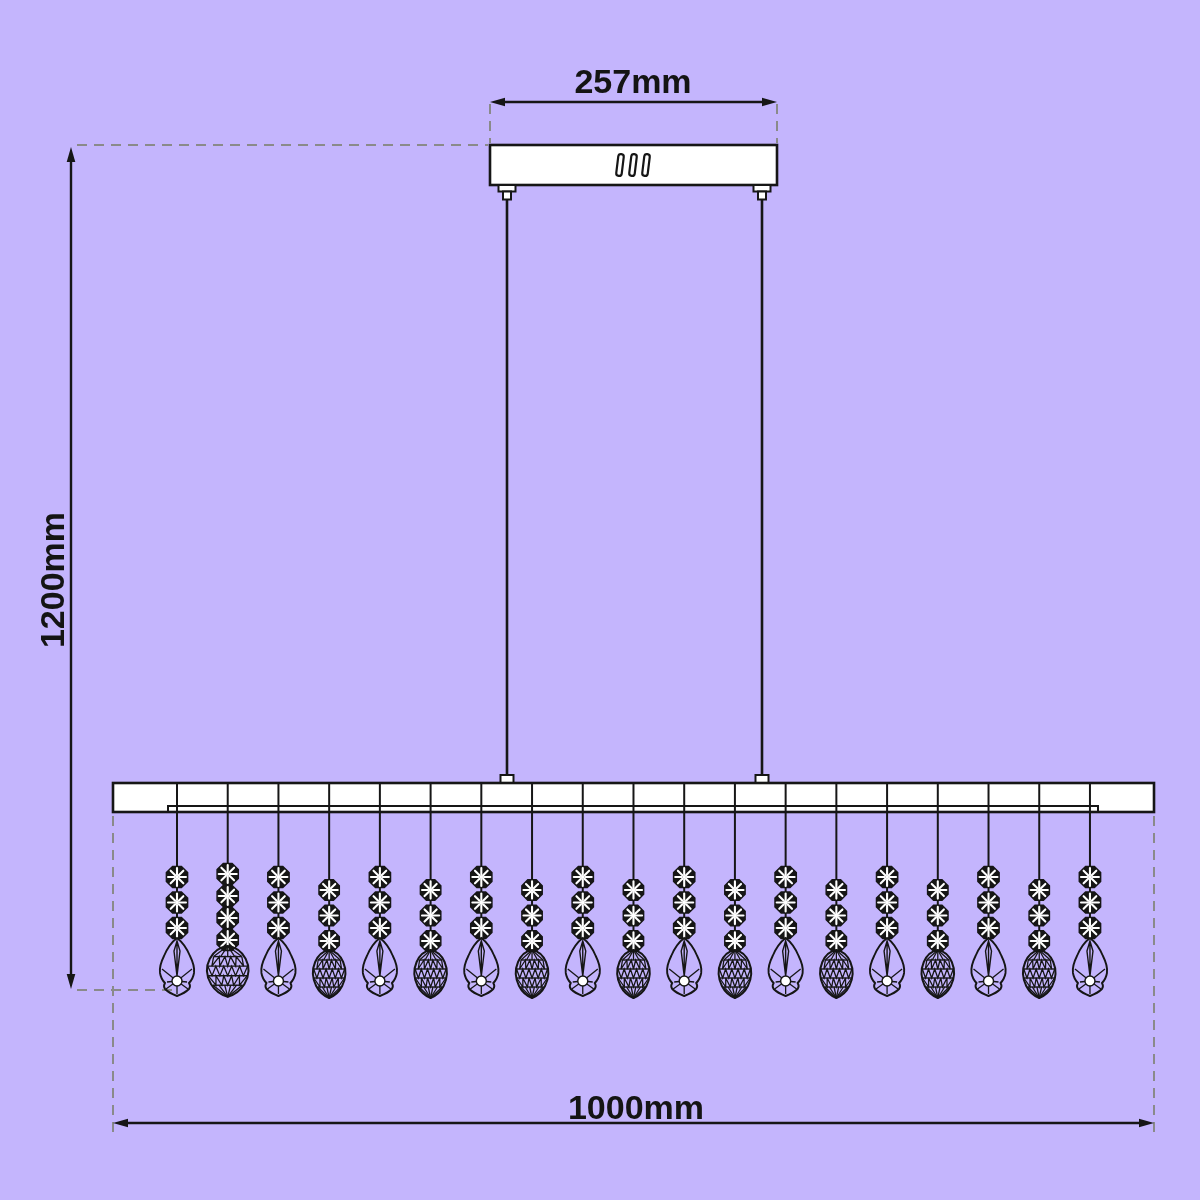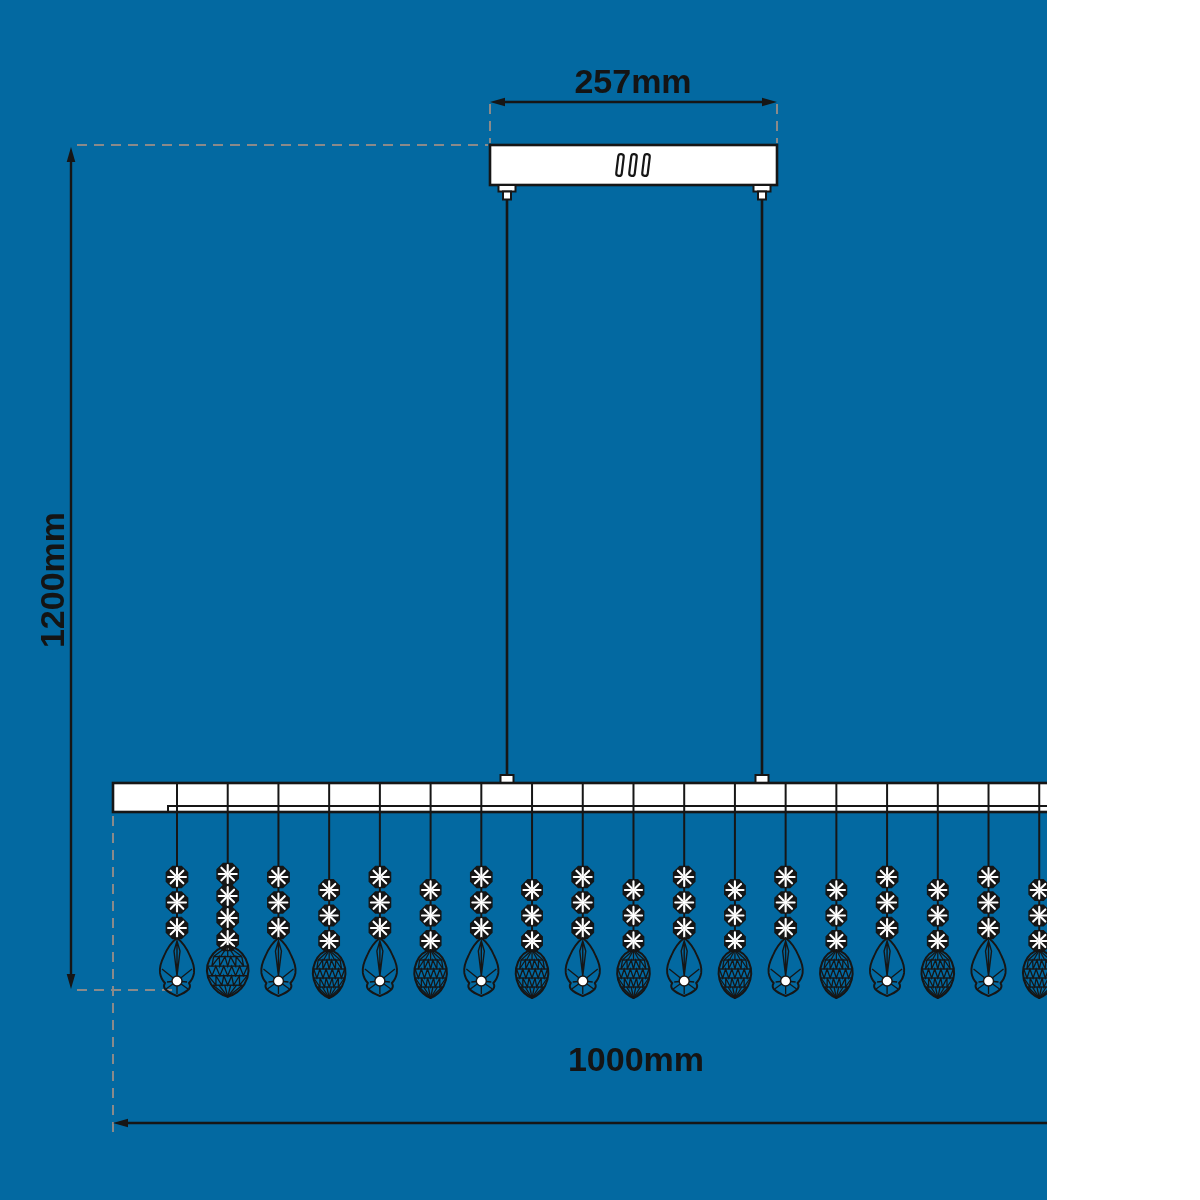--- a/index.html
+++ b/index.html
@@ -1,27 +1,27 @@
 <!DOCTYPE html>
 <html><head>
 <meta charset="utf-8">
 <style>
   html,body{margin:0;padding:0;background:#fff;}
   #canvas{
-    position:relative;width:1047px;height:1200px;background:#0369a1;
+    position:relative;width:1200px;height:1200px;background:#c4b5fd;
     font-family:"Liberation Sans", sans-serif;overflow:hidden;
   }
   #drawing{position:absolute;left:0;top:0;}
   .dim-label{
     position:absolute;font-weight:700;font-size:34px;color:#141414;
     line-height:1;white-space:nowrap;letter-spacing:0px;
   }
   #dim-top-label{left:633px;top:64px;transform:translateX(-50%);}
   #dim-left-label{left:52px;top:580px;transform:translate(-50%,-50%) rotate(-90deg);}
-  #dim-bottom-label{left:636px;top:1042px;transform:translateX(-50%);}
+  #dim-bottom-label{left:636px;top:1090px;transform:translateX(-50%);}
 </style>
 </head>
 <body>
 
 <div id="canvas">
   <svg id="drawing" width="1200" height="1200" viewBox="0 0 1200 1200">
       <g>
         <line x1="490" y1="104" x2="490" y2="143" stroke="#8a8a8a" stroke-width="2" stroke-dasharray="10 7"></line>
         <line x1="777" y1="104" x2="777" y2="143" stroke="#8a8a8a" stroke-width="2" stroke-dasharray="10 7"></line>
         <line x1="77" y1="145" x2="488" y2="145" stroke="#8a8a8a" stroke-width="2" stroke-dasharray="10 7"></line>

